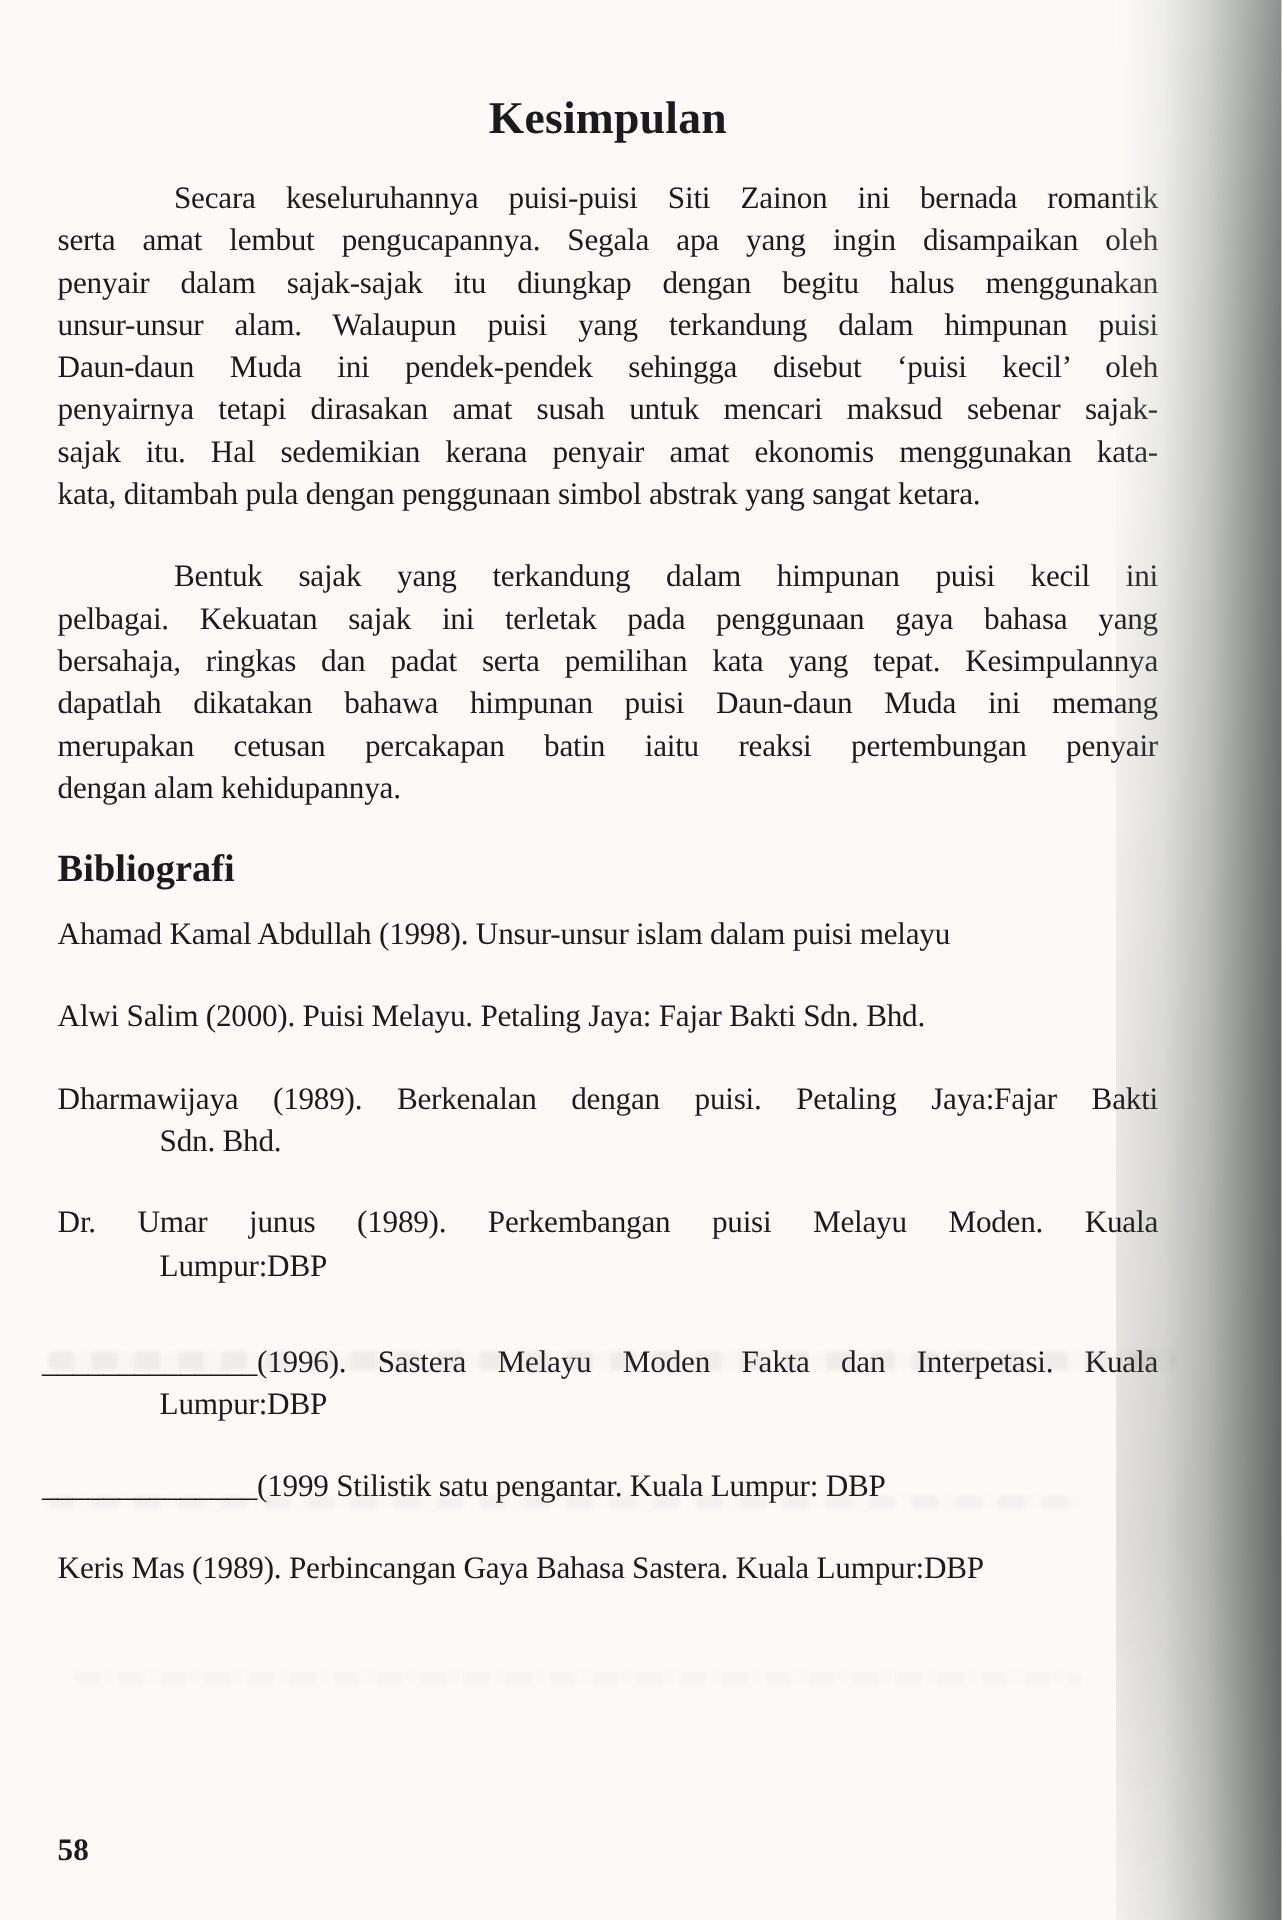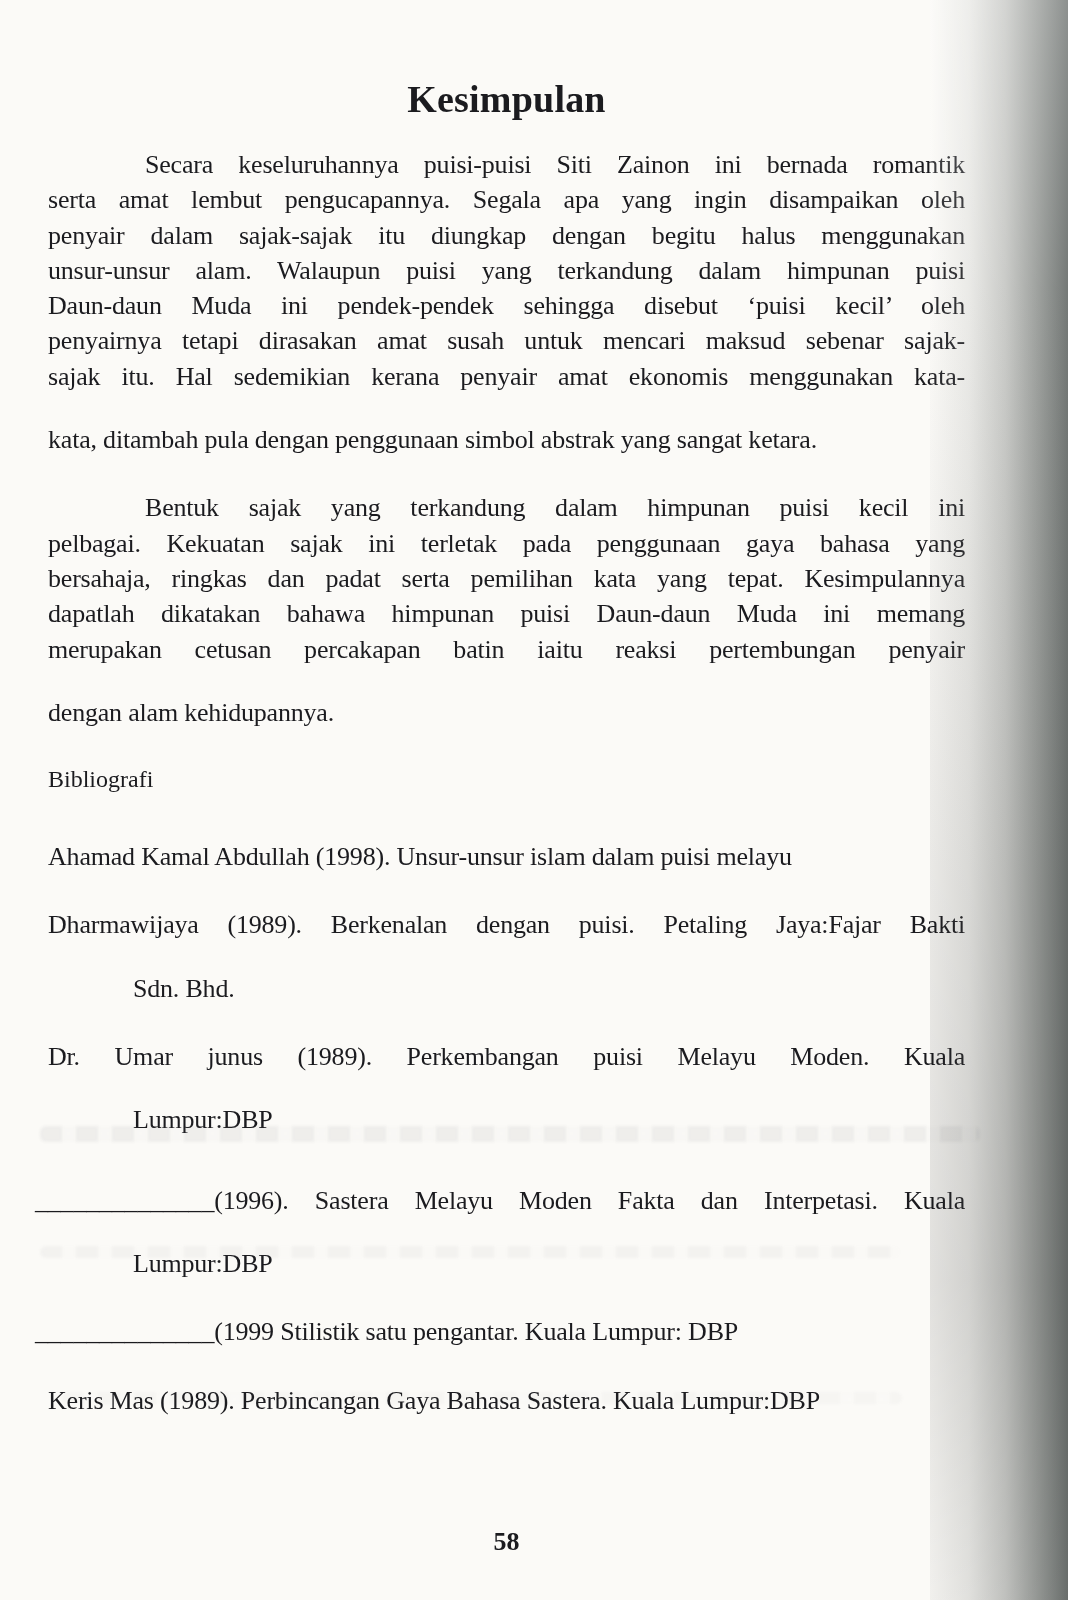--- a/index.html
+++ b/index.html
@@ -31,46 +31,45 @@
   }
   .line {
     font-size: 26px;
     line-height: 35.3px;
     letter-spacing: -0.2px;
     text-align: justify;
     text-align-last: justify;
   }
   .block .line:last-child {
     text-align-last: left;
-    margin-top: 28px;
   }
   .para .line:first-child {
     text-indent: 97px;
   }
   .para1 { margin-bottom: 33px; }
   .para2 { margin-bottom: 32px; }
   .bib-heading {
-    font-size: 24px;
-    font-weight: normal;
+    font-size: 32px;
+    font-weight: bold;
     line-height: 35px;
-    margin: 0 0 42px 0;
+    margin: 0 0 20px 0;
   }
   .entry { margin-bottom: 33px; }
   .entry-4 { margin-bottom: 45px; }
   .entry .line:not(:first-child) {
     padding-left: 85px;
   }
   .entry.outdent { margin-left: -13px; }
   .entry.outdent .line:not(:first-child) { padding-left: 98px; }
   .page-number {
     position: absolute;
     top: 1527px;
     left: 48px;
     width: 917px;
-    text-align: center;
+    text-align: left;
     font-size: 26px;
     font-weight: bold;
   }
   .scan-shadow {
     position: absolute;
     top: 0;
     right: 0;
     width: 138px;
     height: 1600px;
     z-index: 5;
@@ -118,20 +117,23 @@
       <div class="line">merupakan cetusan percakapan batin iaitu reaksi pertembungan penyair</div>
       <div class="line">dengan alam kehidupannya.</div>
     </div>
 
   <div class="bib-heading">Bibliografi</div>
 
   <div class="block entry entry-1">
       <div class="line">Ahamad Kamal Abdullah (1998). Unsur-unsur islam dalam puisi melayu</div>
     </div>
 
+  <div class="block entry entry-2">
+      <div class="line">Alwi Salim (2000). Puisi Melayu. Petaling Jaya: Fajar Bakti Sdn. Bhd.</div>
+    </div>
 
   <div class="block entry entry-3">
       <div class="line">Dharmawijaya (1989). Berkenalan dengan puisi. Petaling Jaya:Fajar Bakti</div>
       <div class="line">Sdn. Bhd.</div>
     </div>
 
   <div class="block entry entry-4">
       <div class="line">Dr. Umar junus (1989). Perkembangan puisi Melayu Moden. Kuala</div>
       <div class="line">Lumpur:DBP</div>
     </div>

